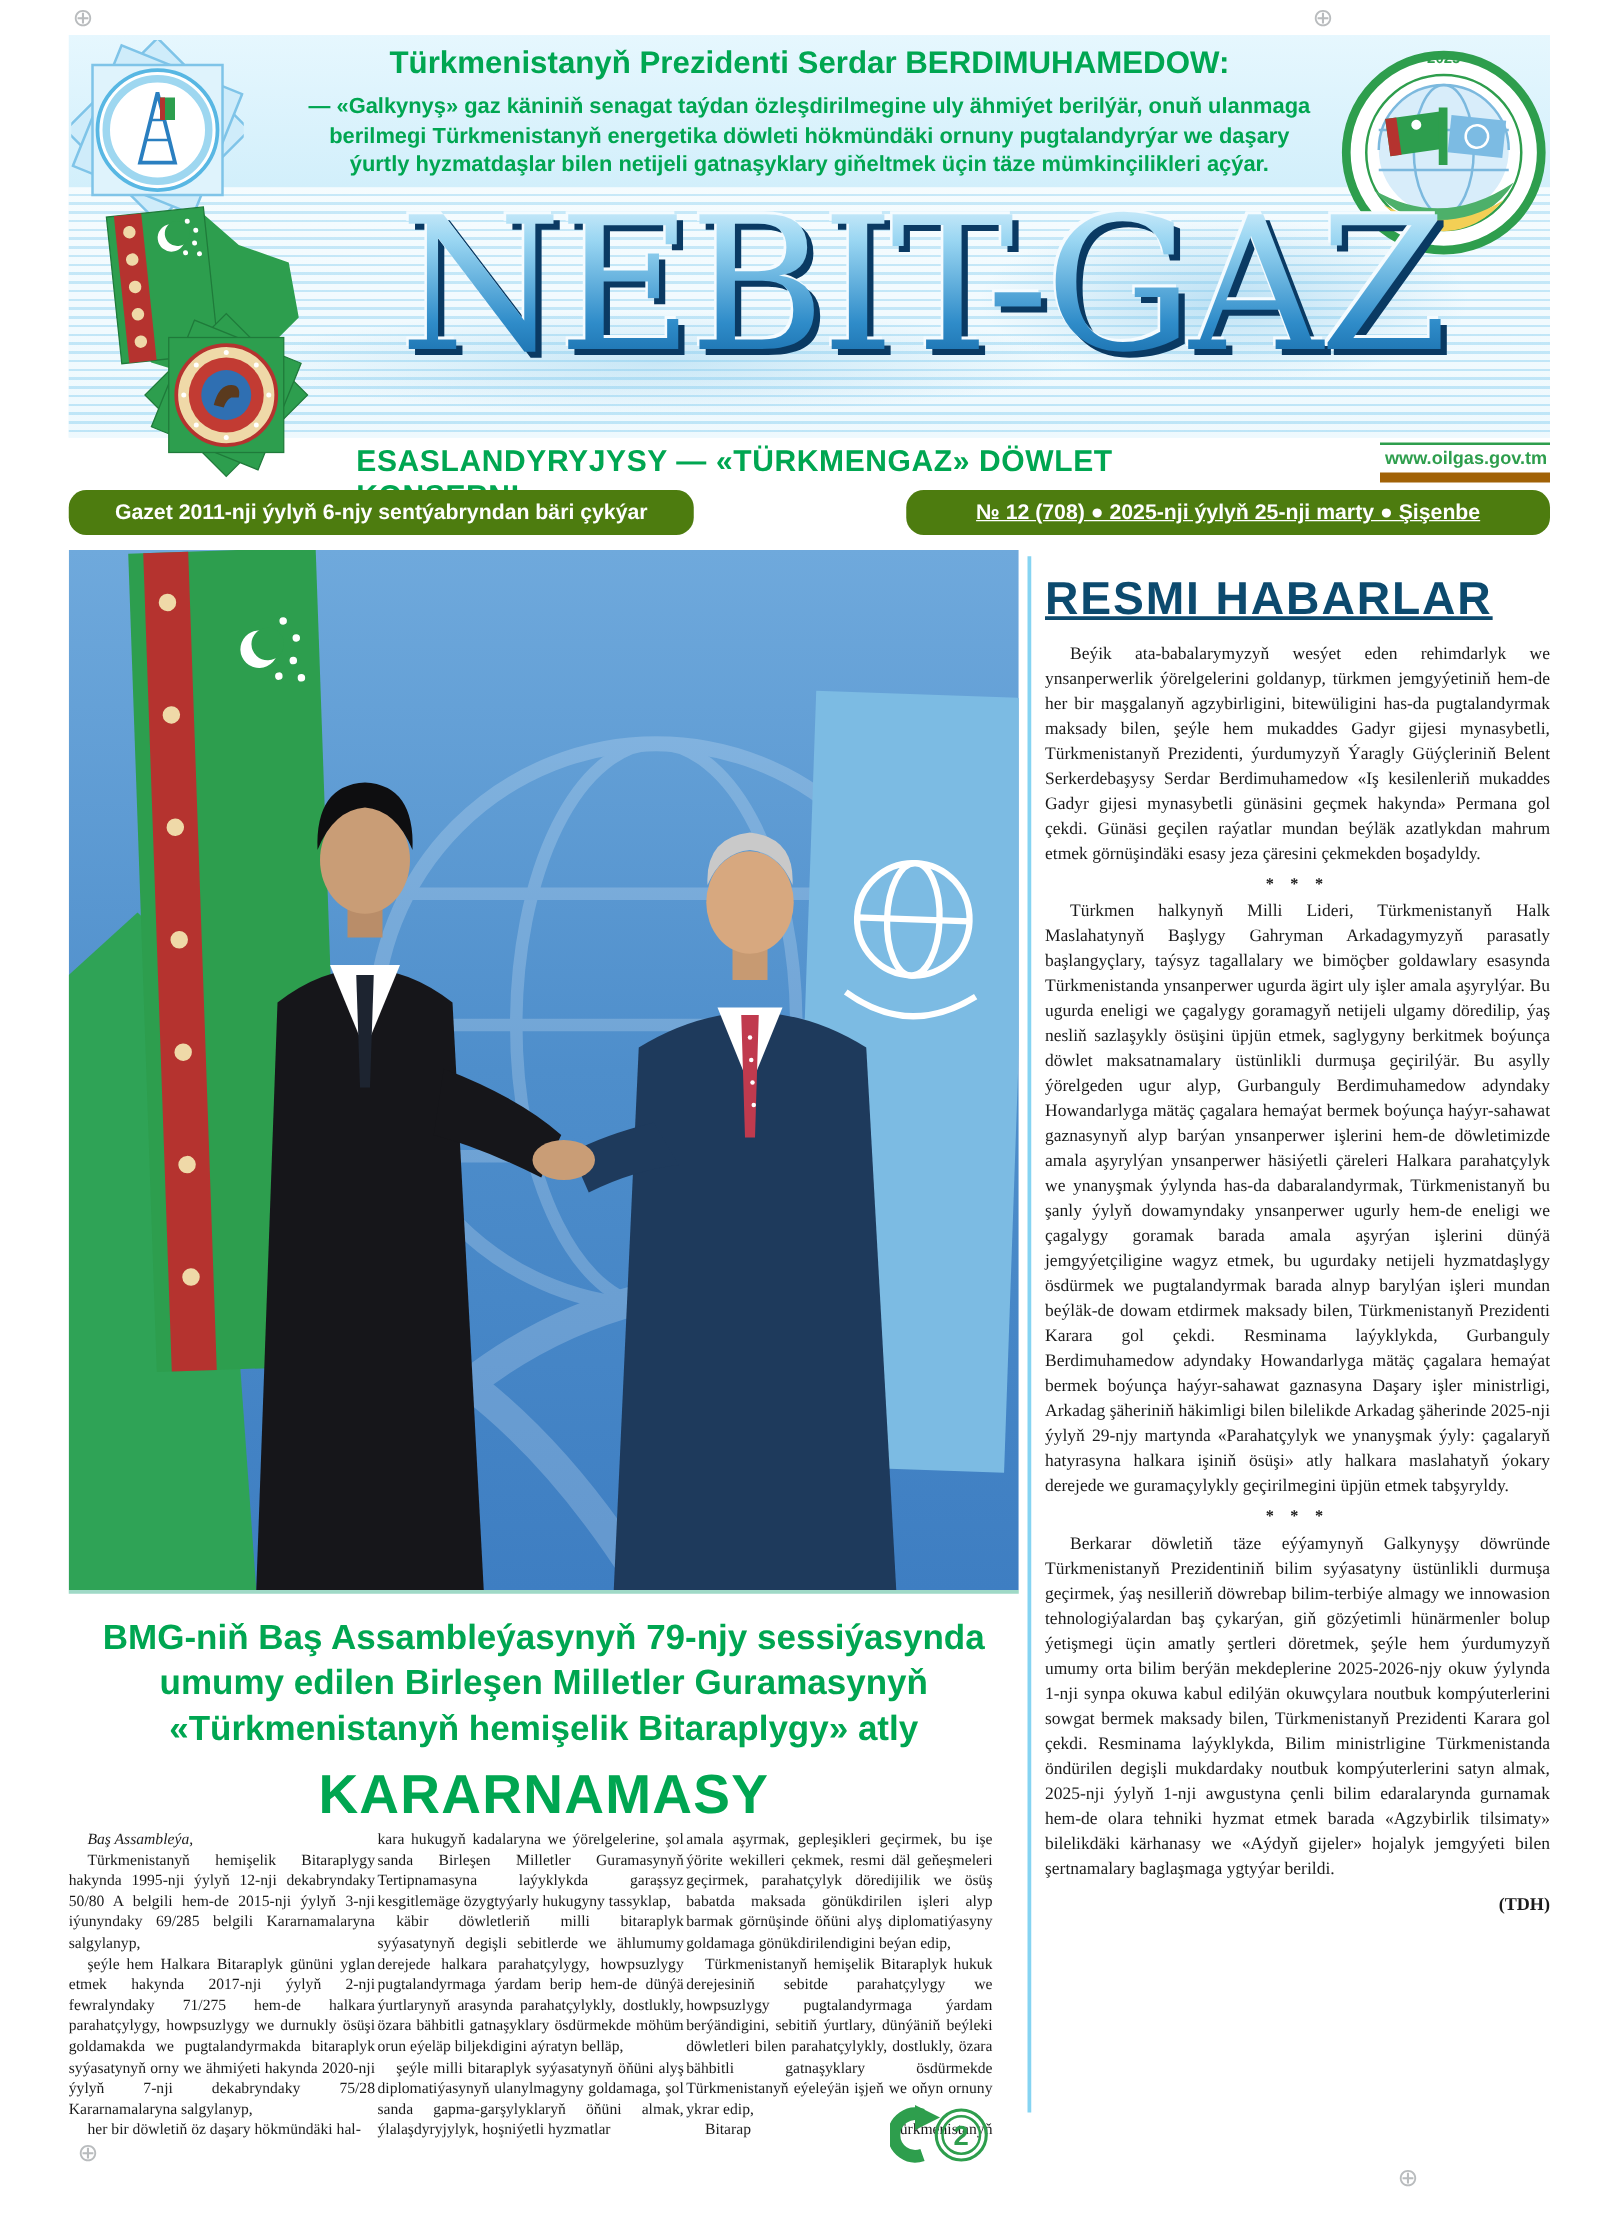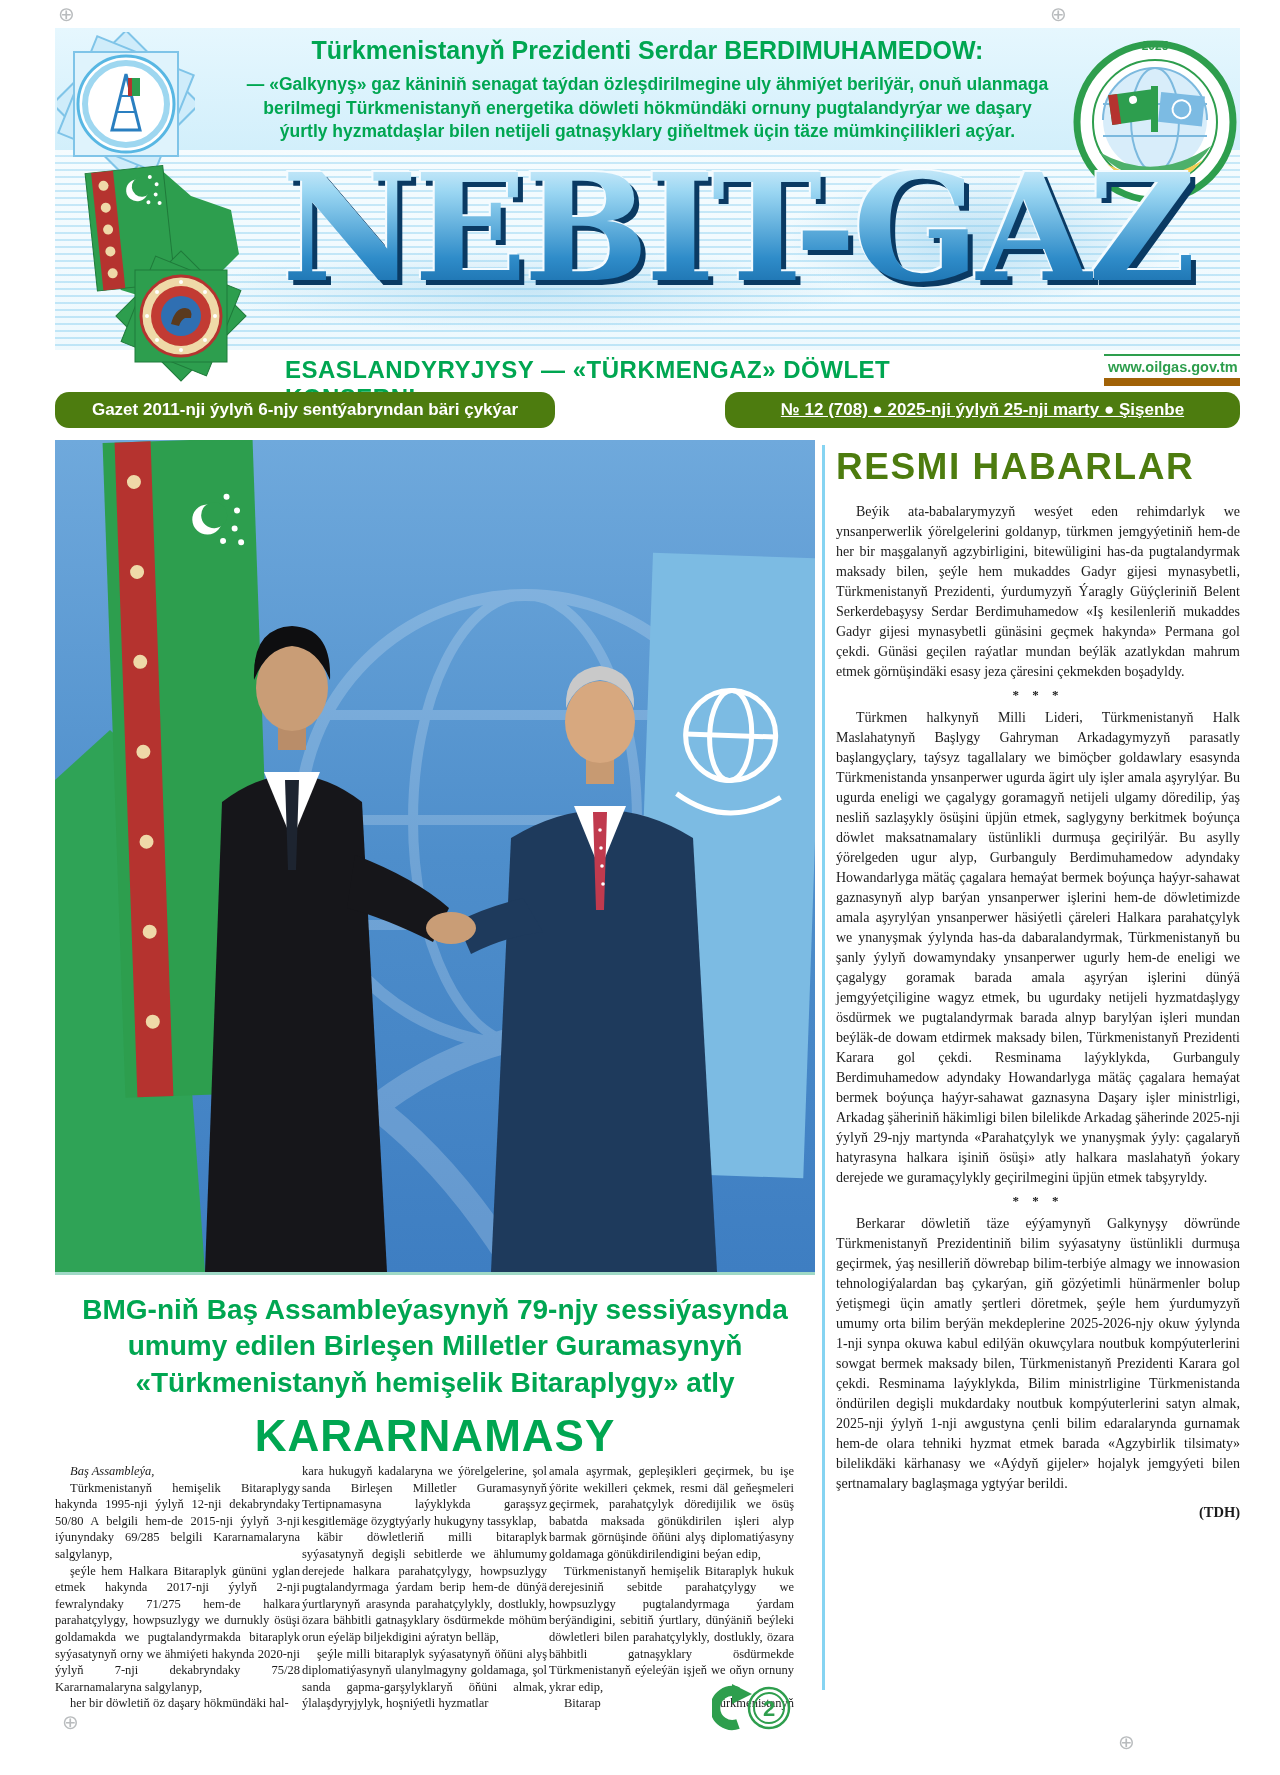--- a/index.html
+++ b/index.html
@@ -18,21 +18,21 @@
         linear-gradient(180deg,#e2f5fd,#cfeefb);}
   .quote-wrap{position:absolute;left:185px;top:8px;width:815px;text-align:center;
               font-family:"Liberation Sans",sans-serif;color:#00a651;}
   .quote-title{font-size:25px;font-weight:bold;margin-bottom:8px;}
   .quote-body{font-size:17.5px;font-weight:bold;line-height:1.35;}
   .logo{position:absolute;}
   .logo-left{left:2px;top:4px;}
   .logo-right{right:2px;top:6px;}
   .map-emblem{position:absolute;left:8px;top:130px;}
   .masthead-title{position:absolute;left:180px;top:118px;width:1005px;height:185px;text-align:center;
-      font-family:"DejaVu Serif",serif;font-weight:bold;font-size:148px;line-height:165px;letter-spacing:-3px;}
+      font-family:"DejaVu Serif",serif;font-weight:normal;font-size:148px;line-height:165px;letter-spacing:-3px;}
   .masthead-title span{position:absolute;left:0;right:0;top:0;}
   .mt-shadow{color:#0a3a63;transform:translate(5px,5px);}
   .mt-hilite{color:#f4fbff;transform:translate(-2px,-2px);}
   .mt-face{background:linear-gradient(180deg,#eef9ff 0%,#9ad6f2 28%,#2f8cc9 68%,#0d5d9b 100%);
            -webkit-background-clip:text;background-clip:text;color:transparent;-webkit-text-fill-color:transparent;}
   .founder-row{position:absolute;left:0;top:328px;width:1185px;height:34px;}
   .founder{position:absolute;left:230px;width:740px;font-family:"Liberation Sans",sans-serif;
            font-weight:bold;font-size:24px;color:#00a651;letter-spacing:.5px;}
   .website{position:absolute;right:0;top:-2px;width:128px;text-align:center;padding:3px 4px;
            border-top:2px solid #2e9e4d;border-bottom:8px solid #a16207;
@@ -51,22 +51,22 @@
   .headline .hl{font-size:28px;line-height:1.3;}
   .headline .hl-title{font-size:44px;letter-spacing:1px;margin-top:10px;}
   .columns{position:absolute;left:55px;top:1463px;width:760px;height:312px;display:flex;gap:2px;overflow:hidden;}
   .col{width:245px;font-size:12.5px;line-height:16.6px;text-align:justify;position:relative;}
   .col p{margin:0;text-indent:15px;}
   .lead-italic{font-style:italic;}
   .spread{text-align-last:justify;}
   .contmark{position:absolute;right:2px;bottom:38px;}
   
   .official{position:absolute;left:836px;top:442px;width:404px;height:1310px;}
-  .official-title{font-family:"Liberation Sans",sans-serif;font-weight:bold;font-size:37px;color:#4d7c0f;
-                  letter-spacing:1.5px;margin:4px 0 14px 0;}
+  .official-title{font-family:"Liberation Sans",sans-serif;font-weight:bold;font-size:37px;color:#0c4a6e;
+                  letter-spacing:1.5px;margin:16px 0 14px 0;text-decoration:underline;}
   .official p.body{margin:0;font-size:14px;line-height:20px;text-align:justify;text-indent:20px;}
   .sep{ text-align:center;font-weight:bold;letter-spacing:5px;font-size:13px;margin:5px 0;}
   .byline{text-align:right;font-weight:bold;font-size:14.5px;margin-top:10px;}
 </style>
 </head>
 <body>
 
 <div class="page">
 
   <div class="regmark" style="left:58px;top:4px;">⊕</div>

